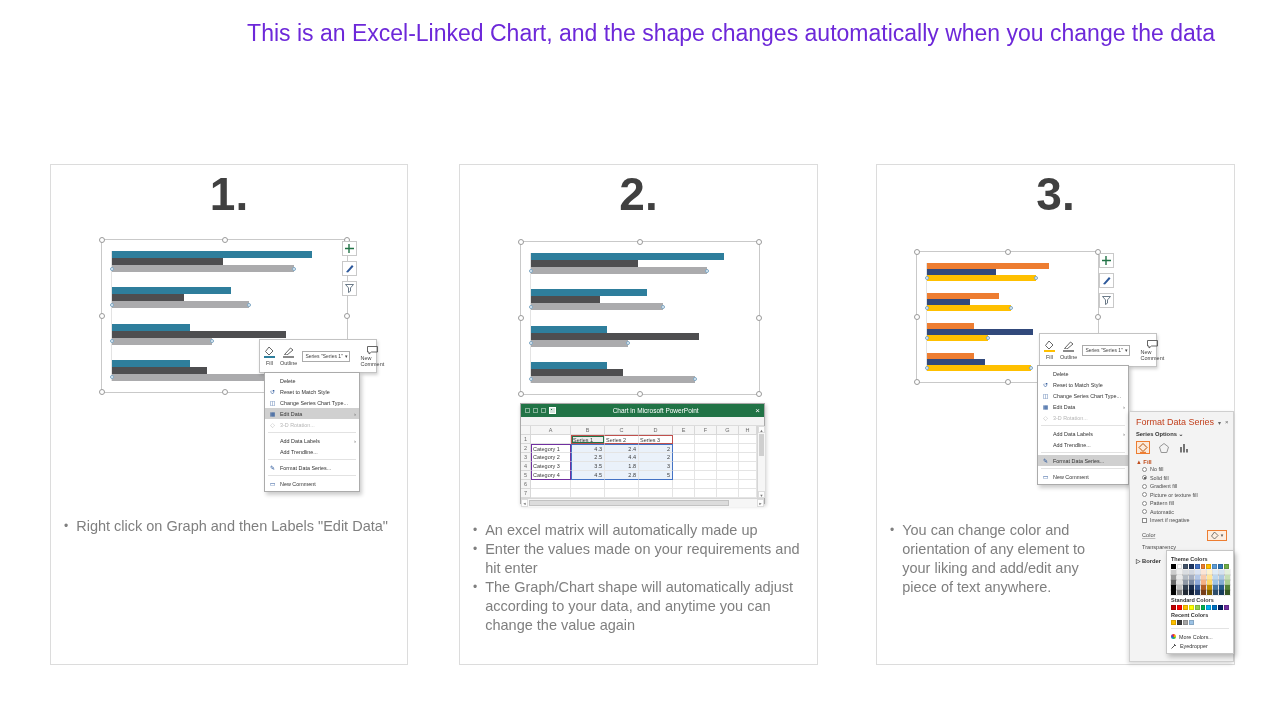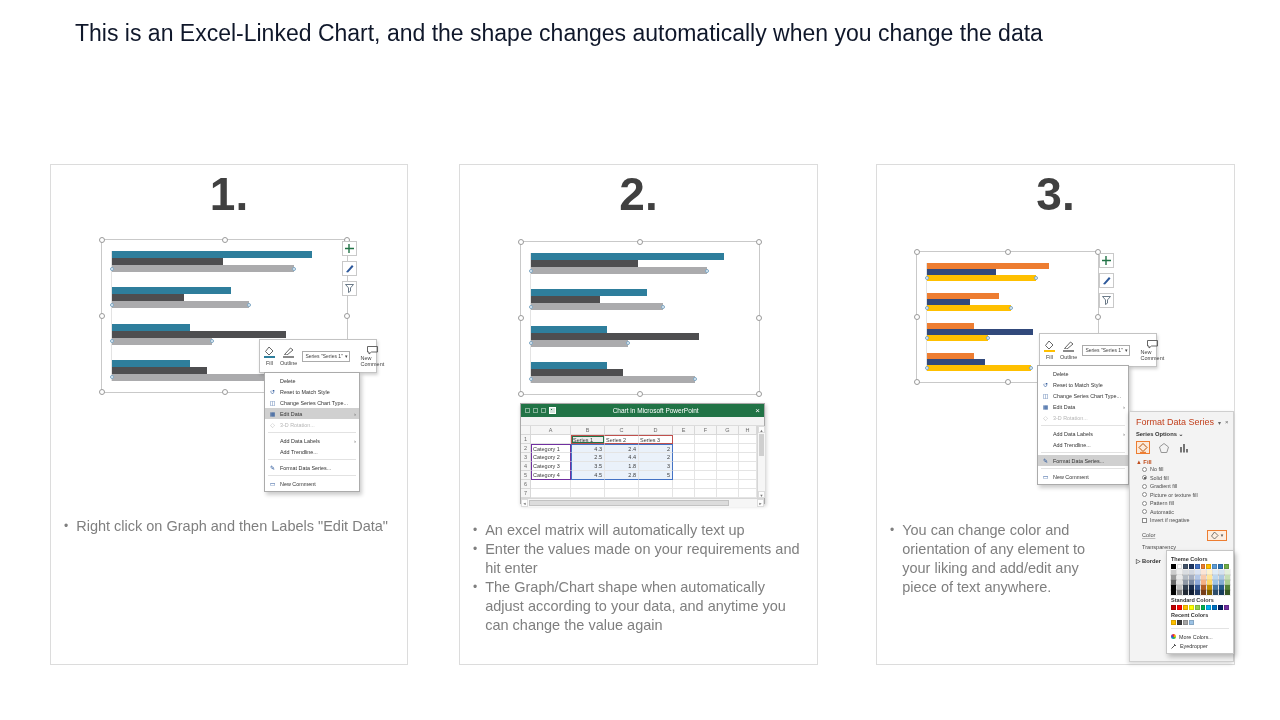--- a/index.html
+++ b/index.html
@@ -1,18 +1,18 @@
 <!DOCTYPE html>
 <html><head>
 <meta charset="utf-8">
 <style>
   html,body{margin:0;padding:0;background:#fff;}
   .slide{position:relative;width:1280px;height:720px;background:#fff;overflow:hidden;
          font-family:"Liberation Sans",sans-serif;}
-  .title{position:absolute;left:75px;top:20px;width:1140px;font-size:23px;color:#0f172a;}
+  .title{position:absolute;left:75px;top:20px;width:1140px;font-size:23px;color:#6d28d9;text-align:right;}
   .subtitle{position:absolute;left:75px;top:66px;width:1125px;font-size:19px;line-height:30px;color:#8c8c8c;}
   .panel{position:absolute;top:164px;height:501px;border:1px solid #dcdcdc;background:#fff;box-sizing:border-box;}
   #panel1{left:50px;width:358px;}
   #panel2{left:459px;width:359px;}
   #panel3{left:876px;width:359px;}
   .step-num{position:absolute;top:2px;left:0;right:0;text-align:center;font-size:46px;font-weight:700;color:#404040;}
 
   
   .chart-frame{position:absolute;border:1px solid #c9c9c9;background:#fff;}
   .handle{position:absolute;width:6px;height:6px;border-radius:50%;background:#fff;border:1px solid #9a9a9a;box-sizing:border-box;}
@@ -402,29 +402,29 @@
       <div class="hscroll">
         <div class="arr">◄</div>
         <div class="hthumb"></div>
         <div style="flex:1"></div>
         <div class="arr">►</div>
       </div>
     </div>
     <div class="bullets" id="bullets2" style="top:356px;">
         <div class="b-row">
           <span class="b-dot">•</span>
-          <span>An excel matrix will automatically text up</span>
+          <span>An excel matrix will automatically made up</span>
         </div>
         <div class="b-row">
           <span class="b-dot">•</span>
           <span>Enter the values made on your requirements and hit enter</span>
         </div>
         <div class="b-row">
           <span class="b-dot">•</span>
-          <span>The Graph/Chart shape when automatically adjust according to your data, and anytime you can change the value again</span>
+          <span>The Graph/Chart shape will automatically adjust according to your data, and anytime you can change the value again</span>
         </div>
       </div>
   </div>
 
   <div class="panel" id="panel3">
     <div class="step-num">3.</div>
     <div class="chart-frame" style="left:39px;top:86px;width:181px;height:130px;">
       <div class="bars" id="chart3">
           <div class="bar-group">
             <div class="bar" style="width: 80%; height: 6px; background: rgb(237, 125, 49);"></div>

